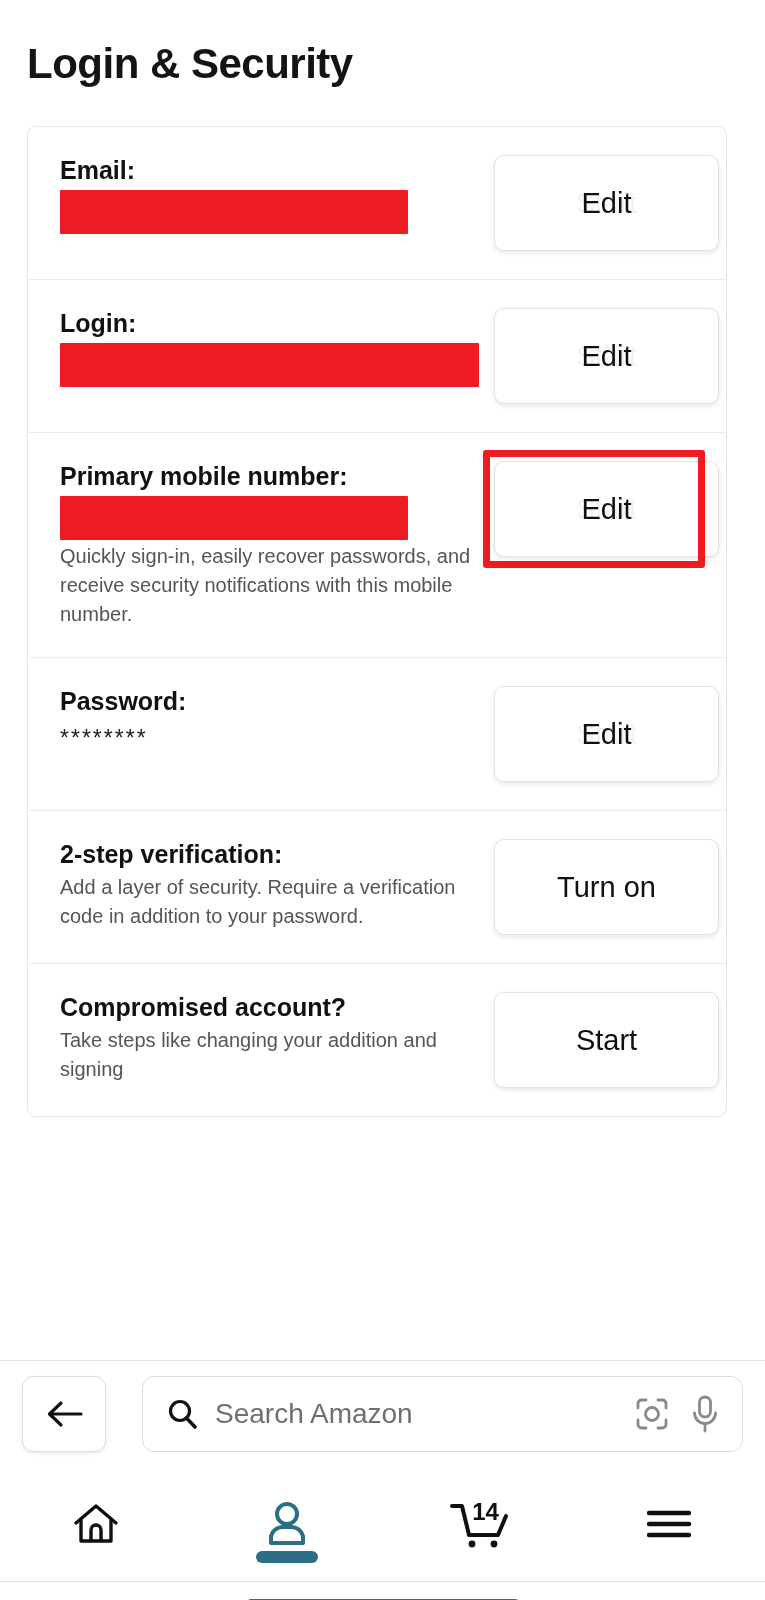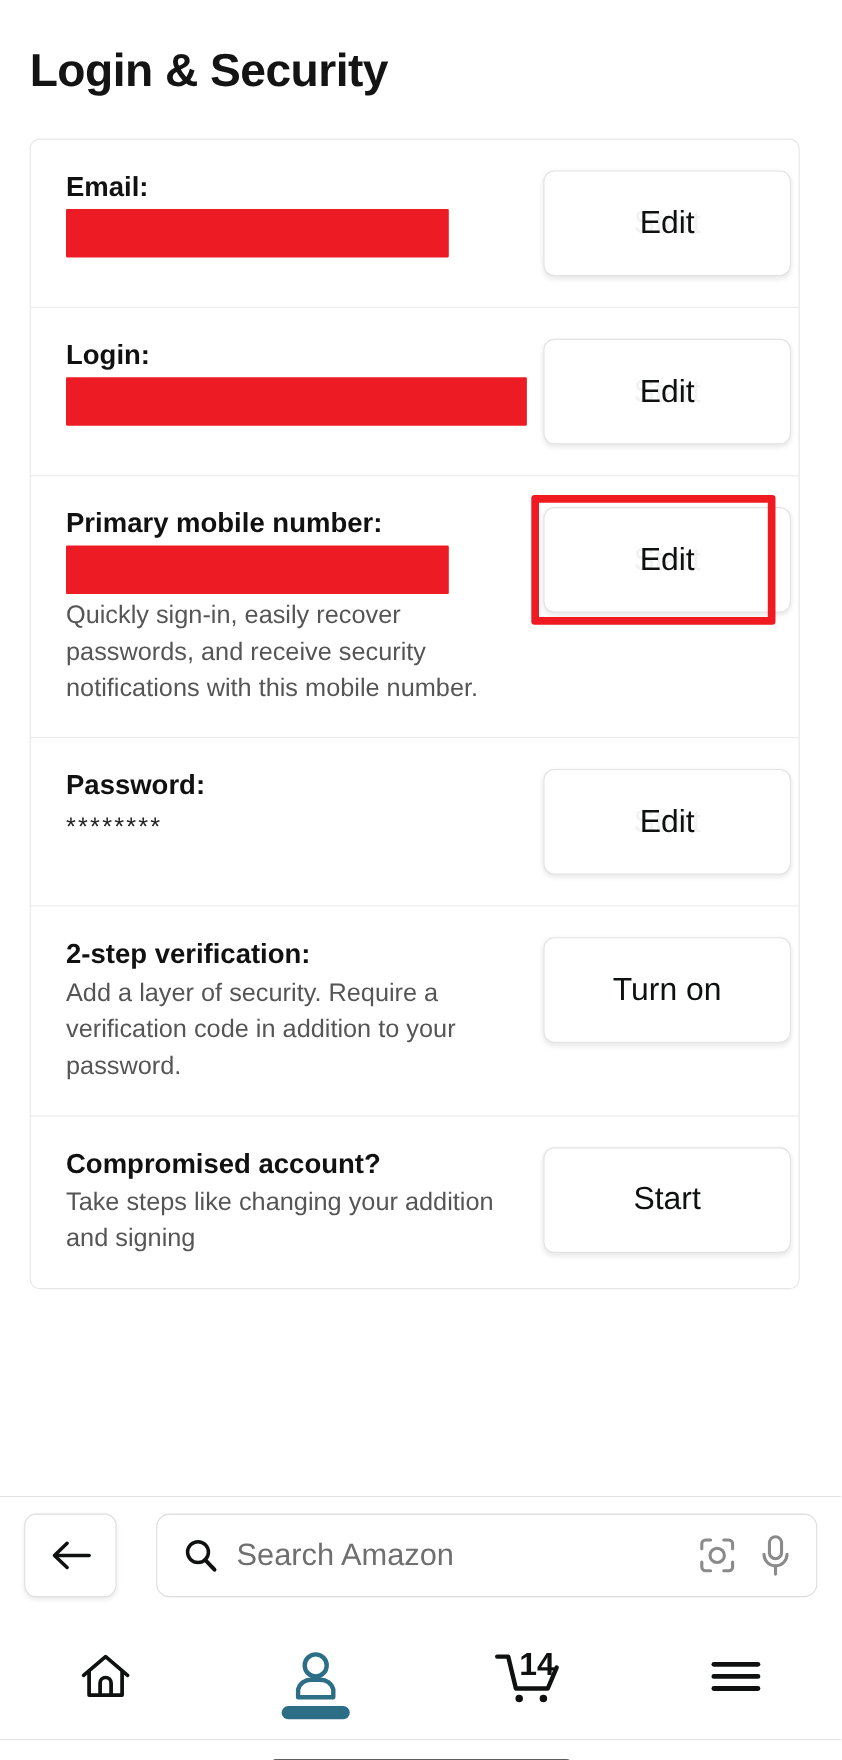--- a/index.html
+++ b/index.html
@@ -58,21 +58,21 @@
   }
 
   .field-label {
     font-size: 25px;
     font-weight: bold;
     color: #111111;
     line-height: 1.25;
     white-space: nowrap;
   }
   .field-desc {
-    font-size: 23px;
+    font-size: 20px;
     color: #555555;
     line-height: 1.45;
     margin-top: 2px;
     max-width: 420px;
   }
   .field-value {
     font-size: 23px;
     color: #222222;
     letter-spacing: 2px;
     line-height: 1.4;
@@ -191,21 +191,21 @@
     position: absolute;
     bottom: 18px;
     width: 62px; height: 12px;
     border-radius: 6px;
     background: #2C6E86;
   }
   .cart-badge {
     position: absolute;
     top: 6px; left: 50%;
     transform: translateX(-6px);
-    font-size: 29px;
+    font-size: 24px;
     font-weight: bold;
     color: #0f1111;
     line-height: 1;
   }
   .cart-holder { position: relative; width: 80px; height: 60px; }
 
   
   .home-indicator-area {
     position: absolute;
     left: 0; right: 0;

